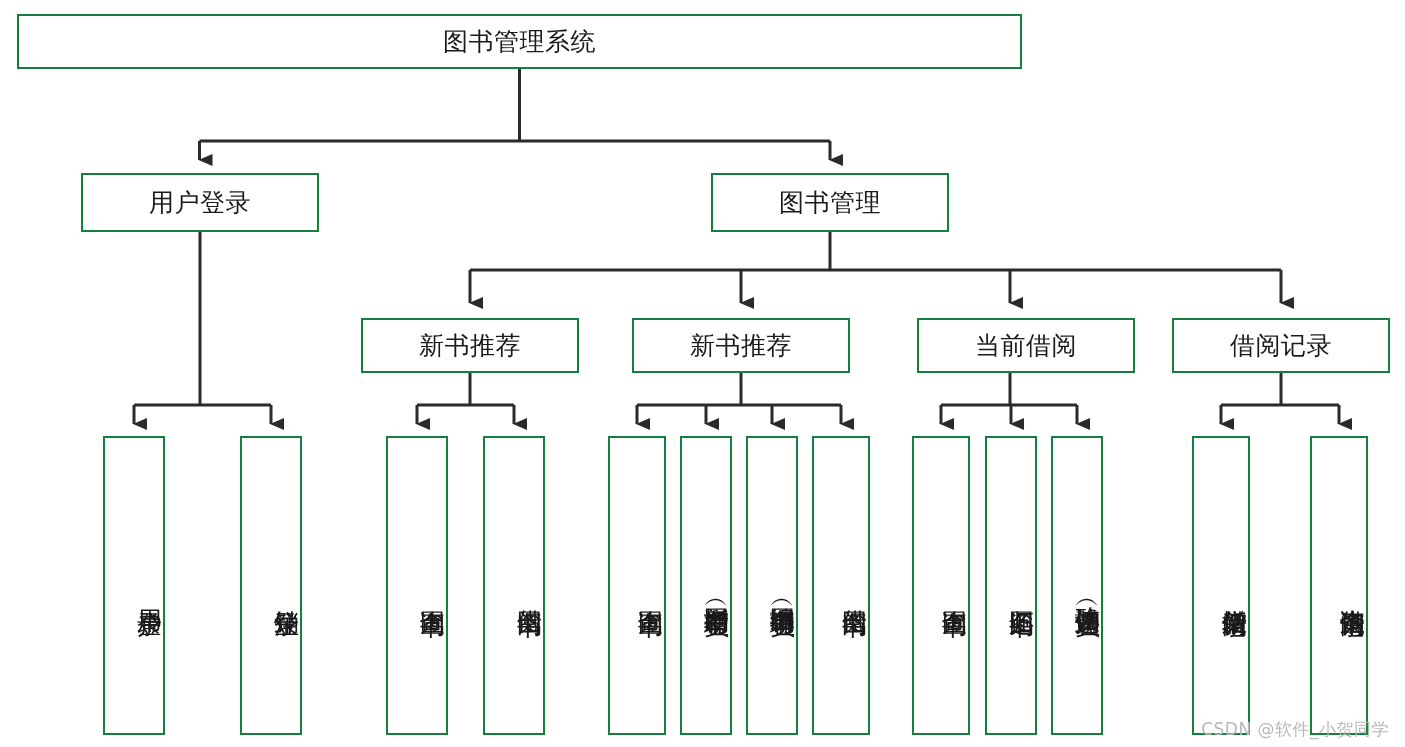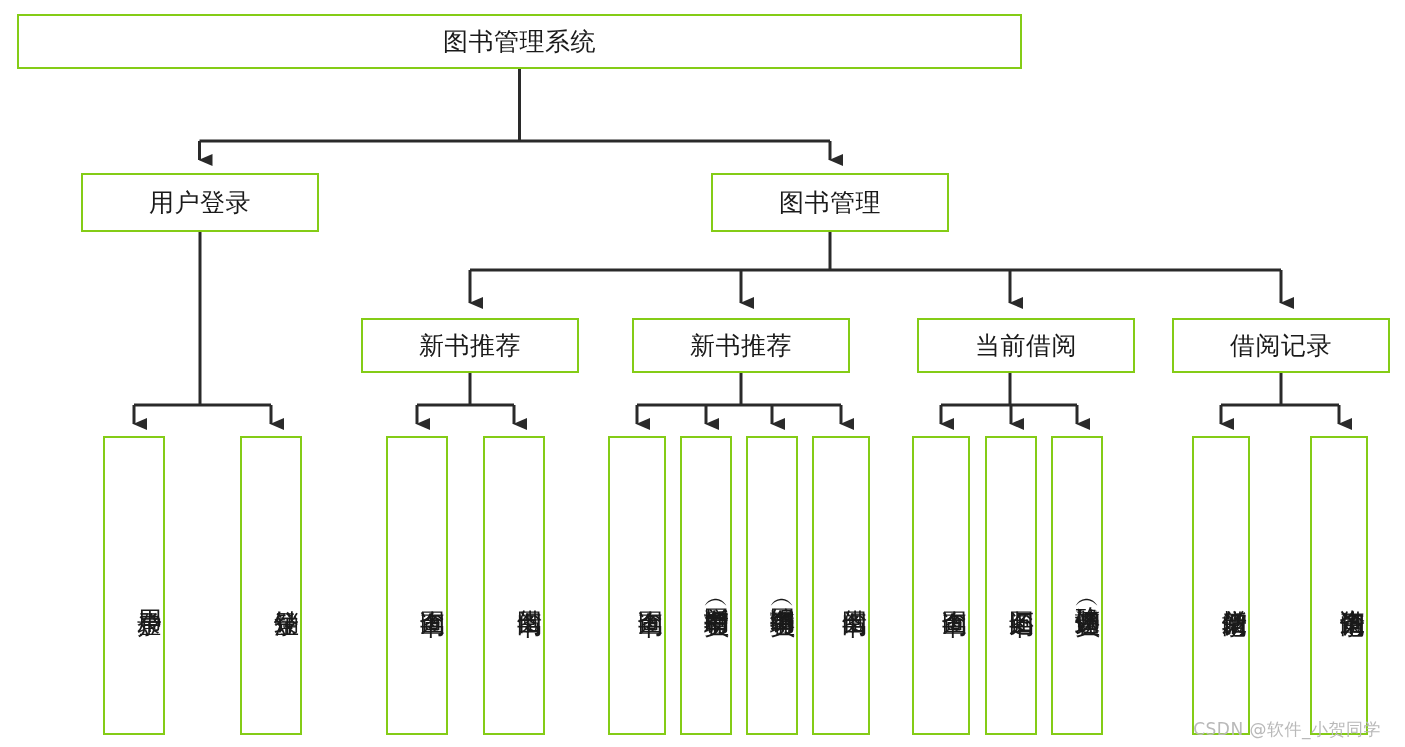--- a/index.html
+++ b/index.html
@@ -19,21 +19,21 @@
     position: absolute;
     left: 0;
     top: 0;
     width: 1405px;
     height: 747px;
     pointer-events: none;
   }
   .node {
     position: absolute;
     box-sizing: border-box;
-    border: 2px solid #84cc16;
+    border: 2px solid #15803d;
     background: #ffffff;
     display: flex;
     align-items: center;
     justify-content: center;
     color: #1a1a1a;
   }
   .node.horizontal {
     font-size: 25px;
     line-height: 1.2;
     letter-spacing: 0.5px;
@@ -48,21 +48,21 @@
     align-items: flex-start;
     justify-content: center;
   }
   .node.vertical .vtext {
     writing-mode: vertical-rl;
     text-orientation: upright;
     white-space: nowrap;
   }
   #watermark {
     position: absolute;
-    right: 24px;
+    right: 16px;
     bottom: 6px;
     font-size: 17px;
     color: #b9b9b9;
     letter-spacing: 0.5px;
     white-space: nowrap;
     margin-left: 33px;
   }
 </style>
 </head>
 <body>

